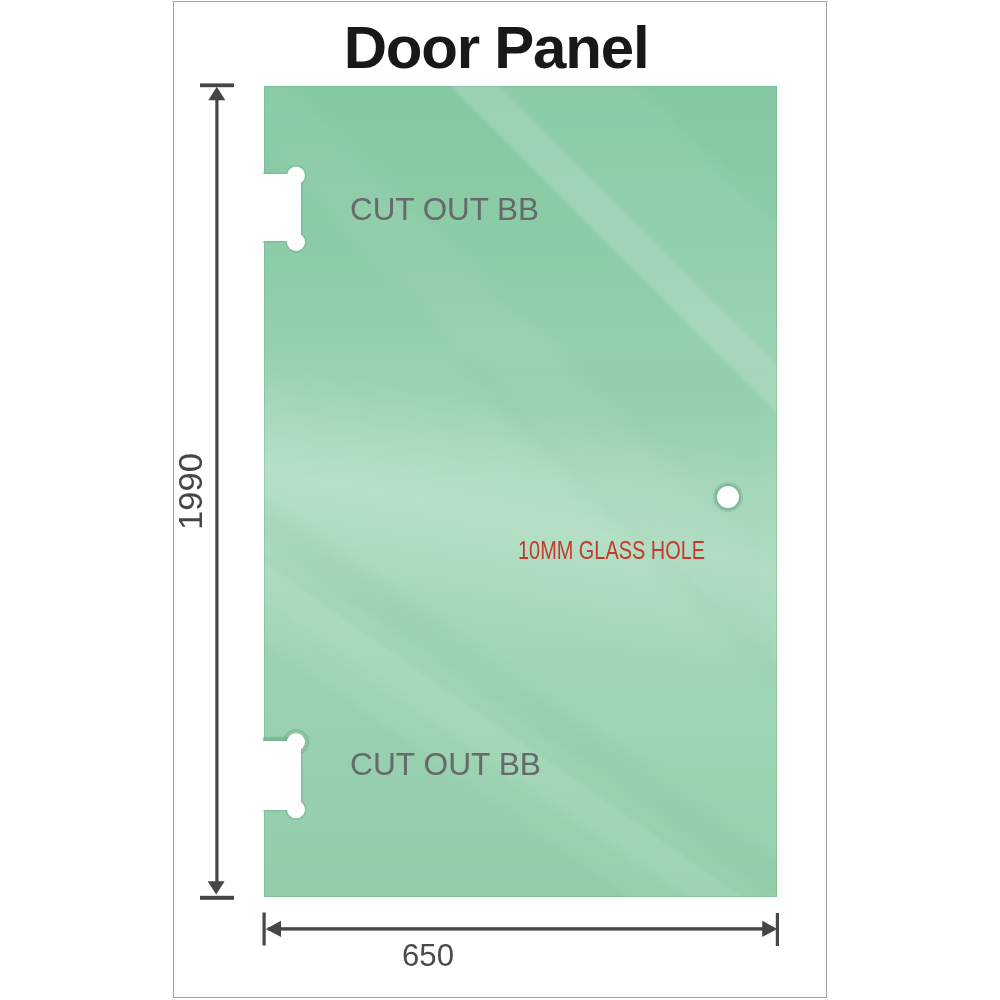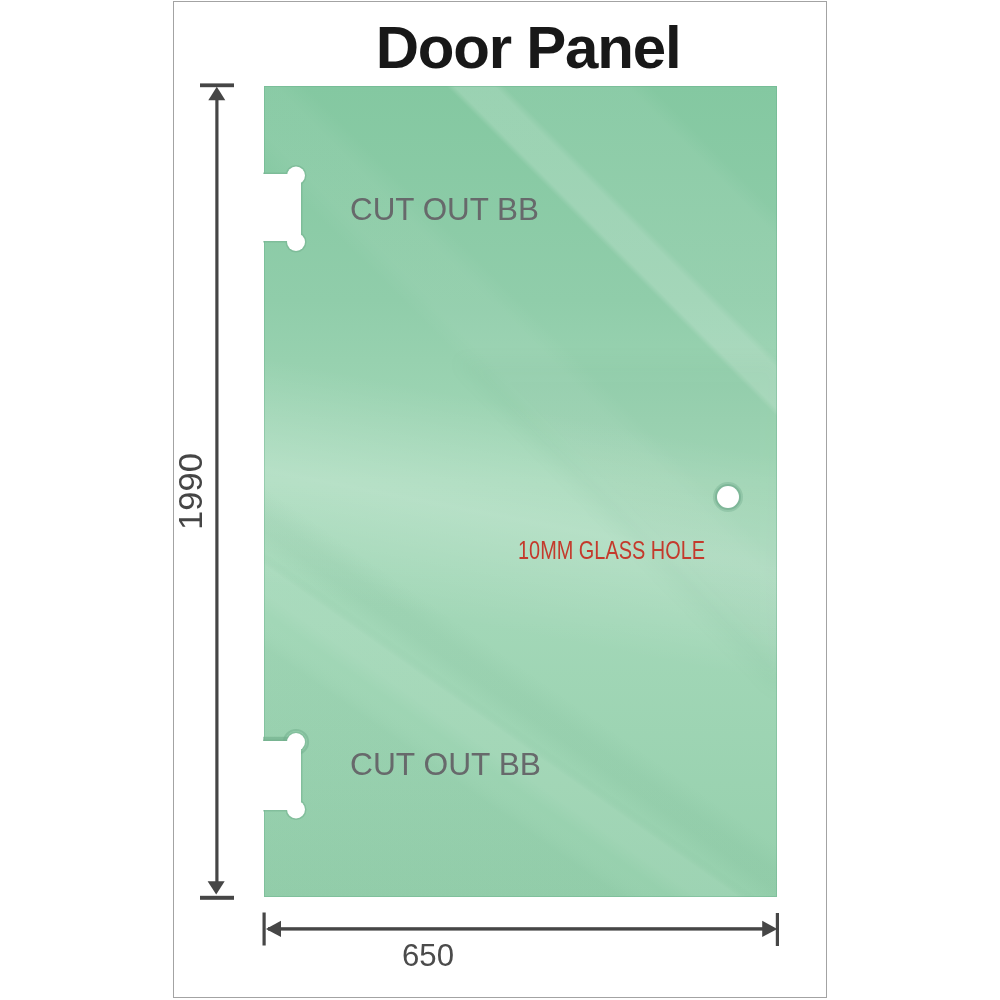--- a/index.html
+++ b/index.html
@@ -4,21 +4,21 @@
 <style>
   html,body{margin:0;padding:0;background:#ffffff;}
   body{width:1000px;height:1000px;position:relative;font-family:"Liberation Sans",sans-serif;overflow:hidden;}
   .abs{position:absolute;}
 </style>
 </head>
 <body>
 
 <div class="abs" style="left:173px;top:1px;width:652px;height:995px;border:1px solid #a3a3a3;background:#ffffff;"></div>
 
-<div class="abs" style="left:528px;top:13px;transform:translateX(-50%);font-size:60px;font-weight:bold;color:#181818;letter-spacing:-1.2px;white-space:nowrap;">Door Panel</div>
+<div class="abs" style="left:496px;top:13px;transform:translateX(-50%);font-size:60px;font-weight:bold;color:#181818;letter-spacing:-1.2px;white-space:nowrap;">Door Panel</div>
 
 <svg class="abs" style="left:0;top:0;" width="1000" height="1000" viewBox="0 0 1000 1000">
   <defs>
     <linearGradient id="gbase" gradientUnits="userSpaceOnUse" x1="0" y1="86" x2="0" y2="897">
       <stop offset="0" stop-color="#84c8a1"></stop>
       <stop offset="0.264" stop-color="#90cdaa"></stop>
       <stop offset="0.486" stop-color="#a5d9b9"></stop>
       <stop offset="0.659" stop-color="#a2d7b7"></stop>
       <stop offset="1" stop-color="#96d0ad"></stop>
     </linearGradient>

